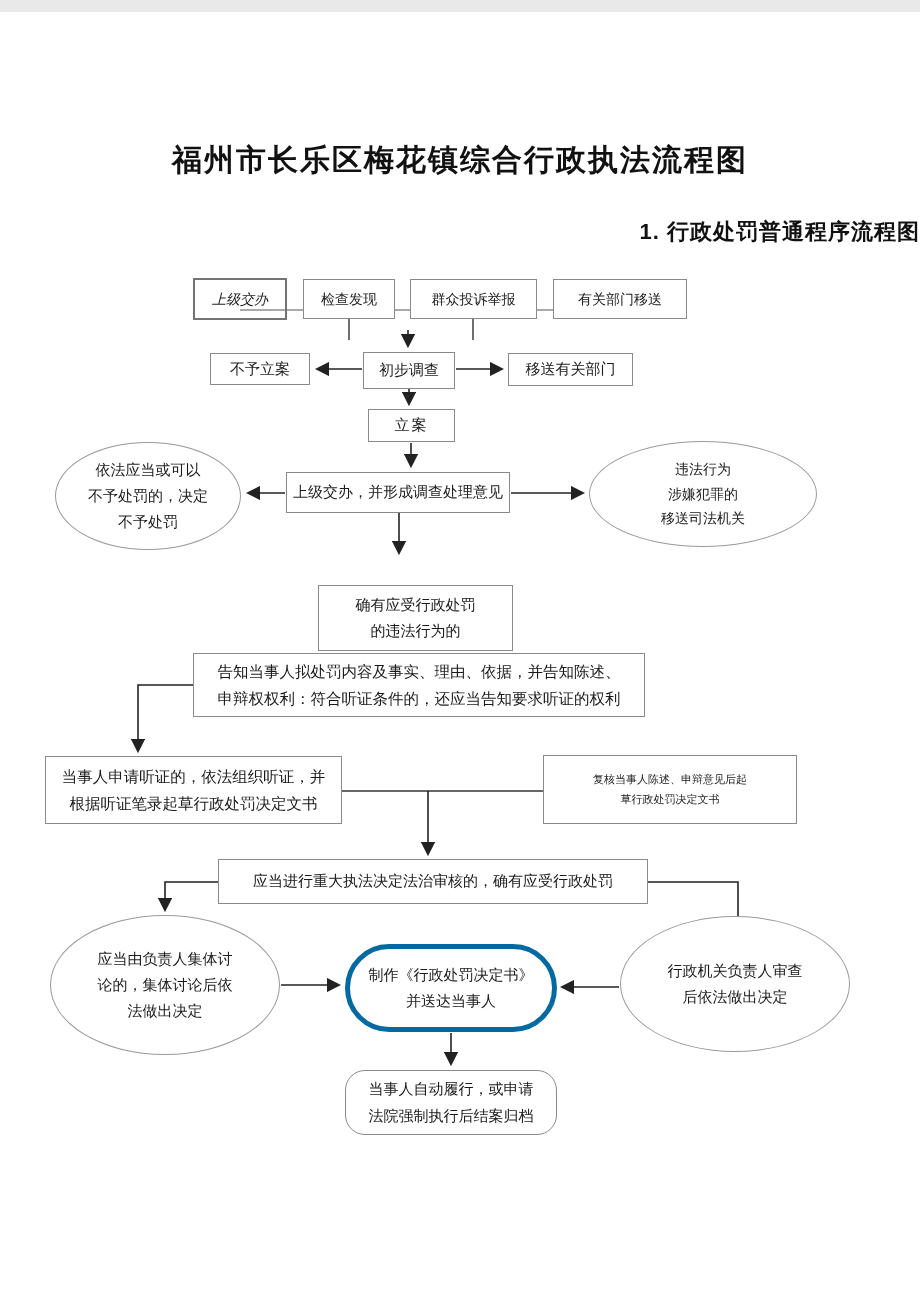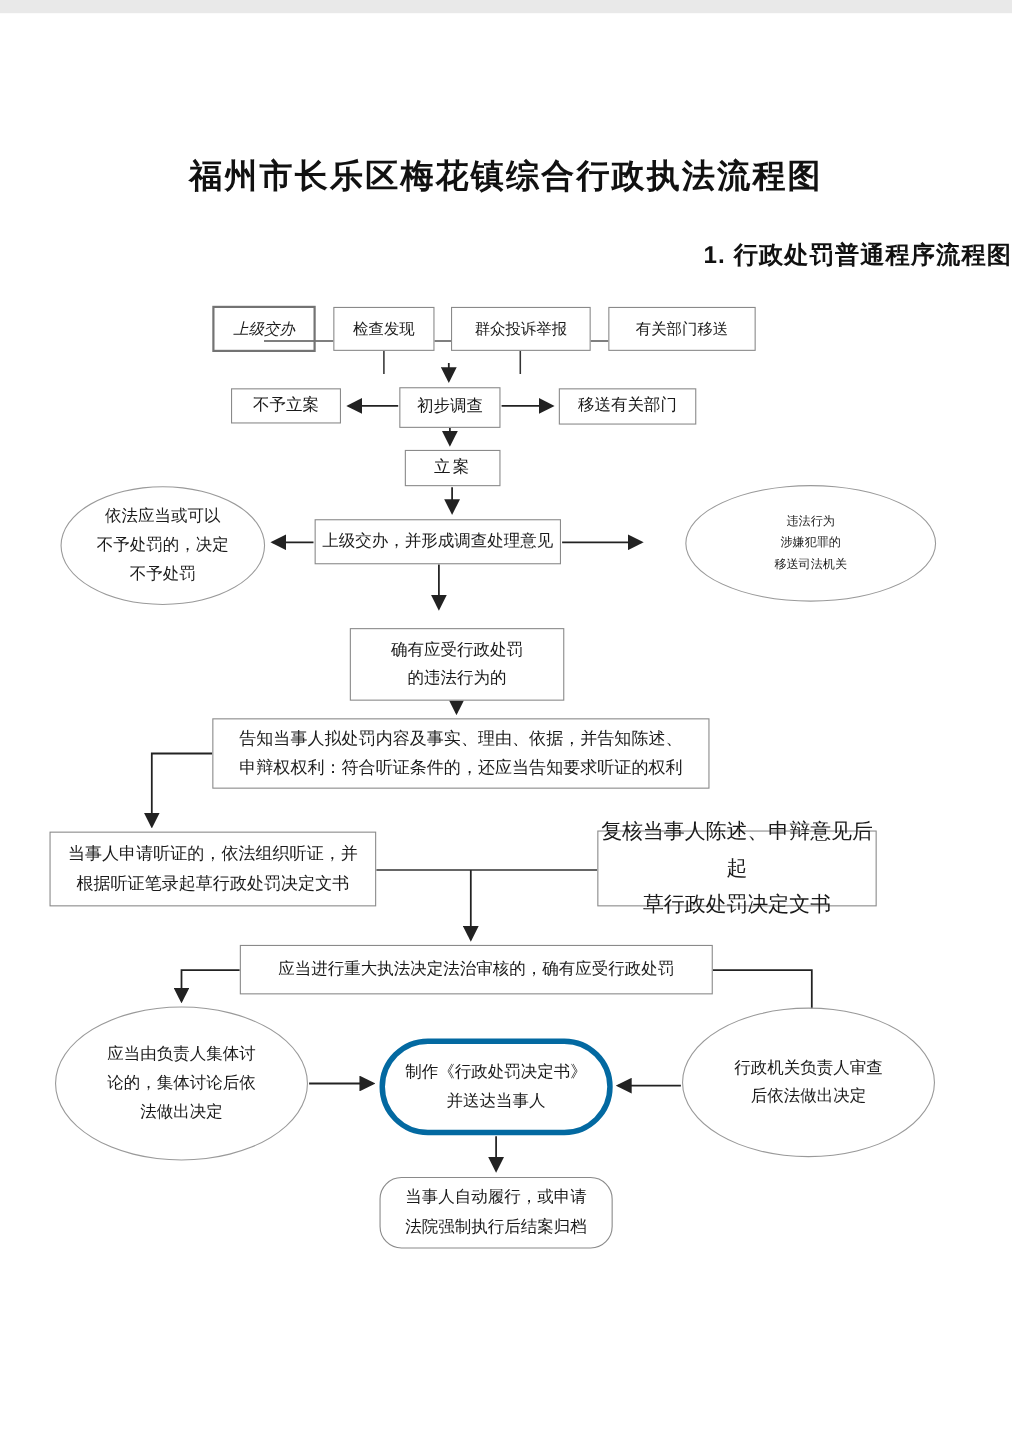--- a/index.html
+++ b/index.html
@@ -92,33 +92,33 @@
   <div class="node rect" style="left:210px;top:341px;width:100px;height:32px;font-size:15px">不予立案</div>
   <div class="node rect" style="left:363px;top:340px;width:92px;height:37px;font-size:15px">初步调查</div>
   <div class="node rect" style="left:508px;top:341px;width:125px;height:33px;font-size:15px">移送有关部门</div>
 
   <div class="node rect" style="left:368px;top:397px;width:87px;height:33px;font-size:15px;letter-spacing:2px">立案</div>
 
   <div class="node ellipse" style="left:55px;top:430px;width:186px;height:108px;font-size:15px">依法应当或可以
 不予处罚的，决定
 不予处罚</div>
   <div class="node rect" style="left:286px;top:460px;width:224px;height:41px;font-size:15px">上级交办，并形成调查处理意见</div>
-  <div class="node ellipse" style="left:623px;top:429px;width:228px;height:106px;font-size:11px">违法行为
+  <div class="node ellipse" style="left:589px;top:429px;width:228px;height:106px;font-size:14px">违法行为
 涉嫌犯罪的
 移送司法机关</div>
 
-  <div class="node rect" style="left:318px;top:559px;width:195px;height:66px;font-size:15px">确有应受行政处罚
+  <div class="node rect" style="left:318px;top:573px;width:195px;height:66px;font-size:15px">确有应受行政处罚
 的违法行为的</div>
 
   <div class="node rect" style="left:193px;top:641px;width:452px;height:64px;font-size:15.5px">告知当事人拟处罚内容及事实、理由、依据，并告知陈述、
 申辩权权利：符合听证条件的，还应当告知要求听证的权利</div>
 
   <div class="node rect" style="left:45px;top:744px;width:297px;height:68px;font-size:15.5px">当事人申请听证的，依法组织听证，并
 根据听证笔录起草行政处罚决定文书</div>
-  <div class="node rect" style="left:543px;top:743px;width:254px;height:69px;font-size:19px">复核当事人陈述、申辩意见后起
+  <div class="node rect" style="left:543px;top:743px;width:254px;height:69px;font-size:11px">复核当事人陈述、申辩意见后起
 草行政处罚决定文书</div>
 
   <div class="node rect" style="left:218px;top:847px;width:430px;height:45px;font-size:15px">应当进行重大执法决定法治审核的，确有应受行政处罚</div>
 
   <div class="node ellipse" style="left:50px;top:903px;width:230px;height:140px;font-size:15px">应当由负责人集体讨
 论的，集体讨论后依
 法做出决定</div>
   <div class="node stadium" style="left:345px;top:932px;width:212px;height:88px;font-size:15px">制作《行政处罚决定书》
 并送达当事人</div>
   <div class="node ellipse" style="left:620px;top:904px;width:230px;height:136px;font-size:15px">行政机关负责人审查

